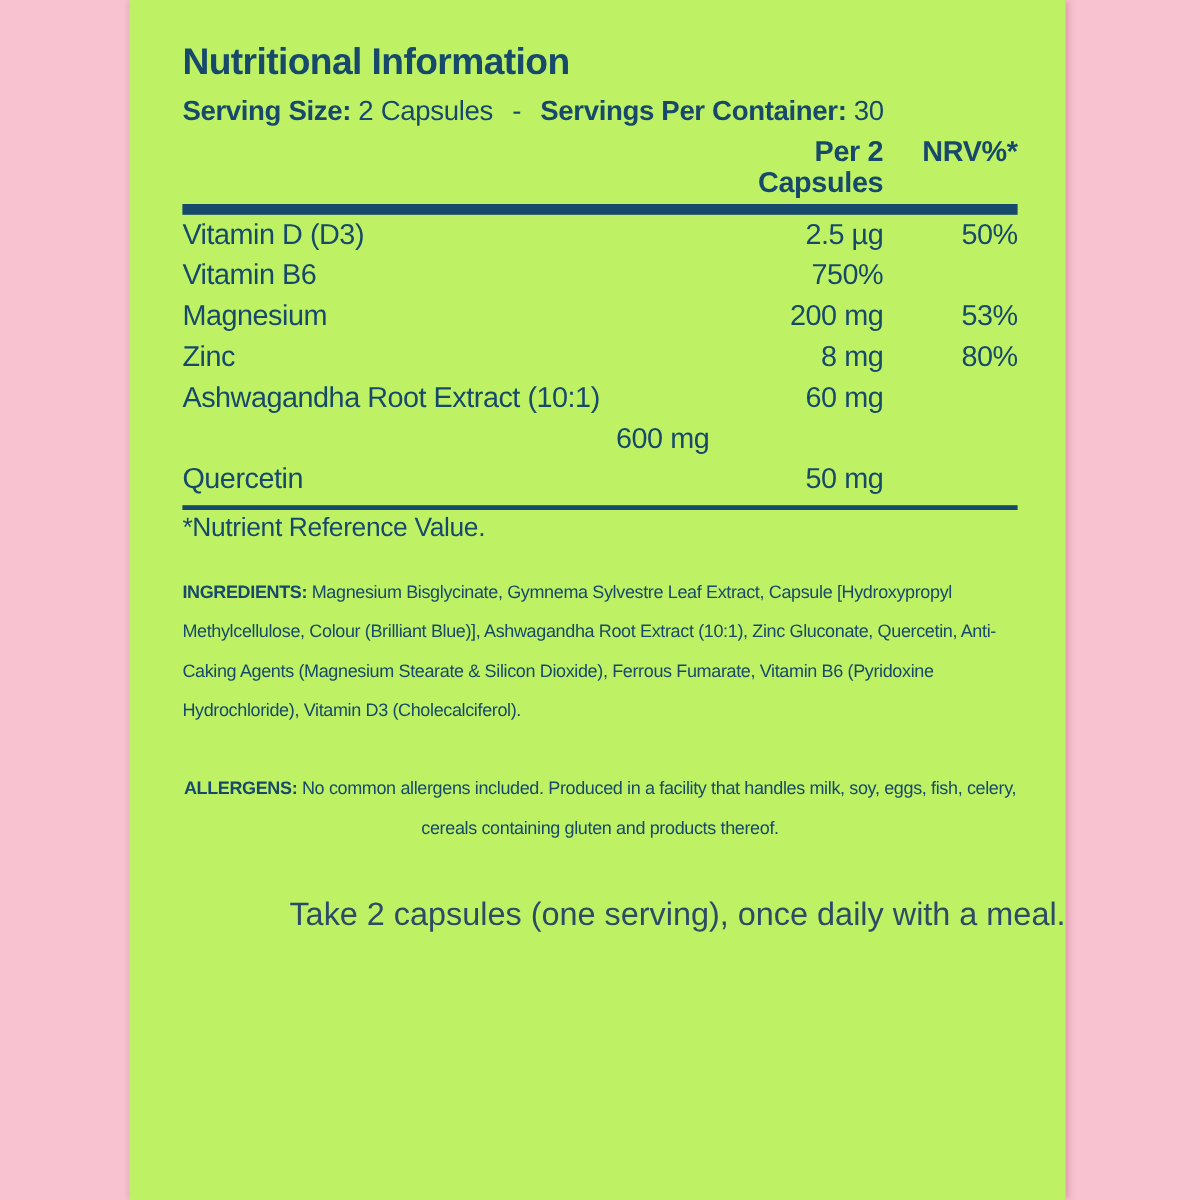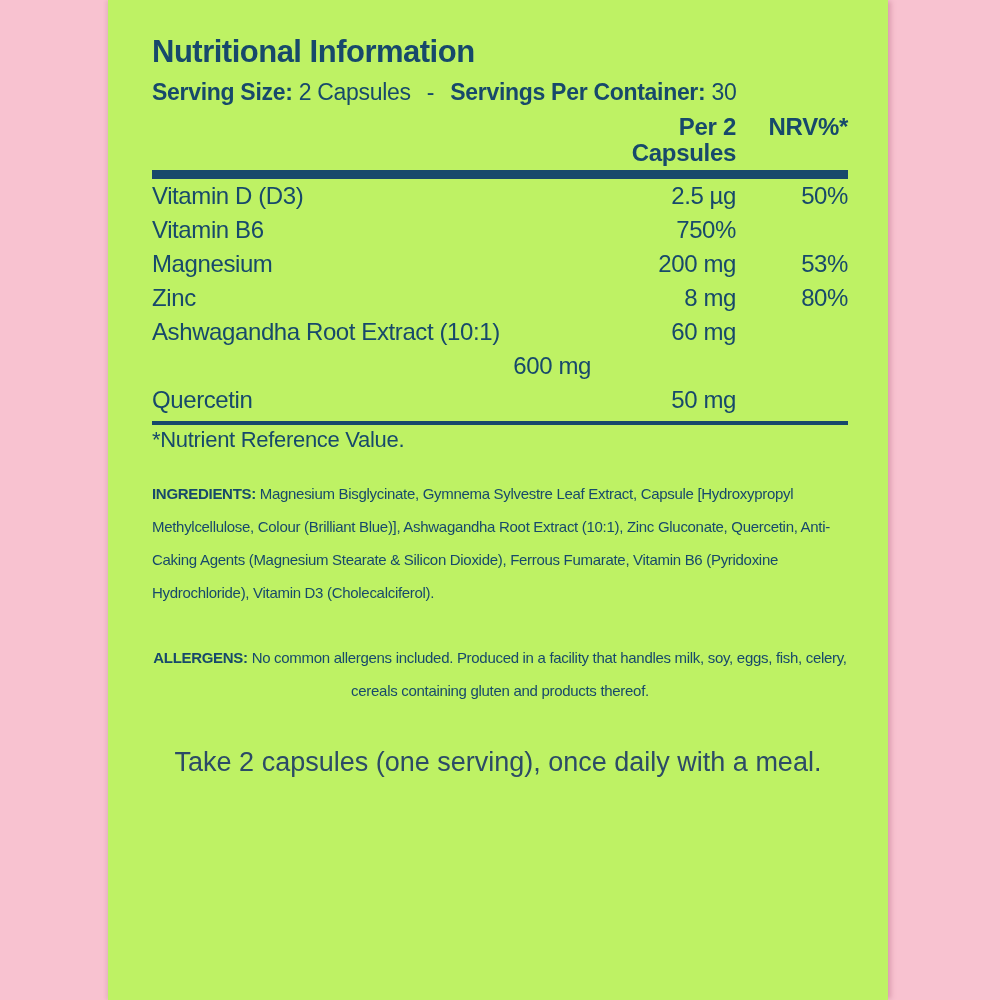--- a/index.html
+++ b/index.html
@@ -93,21 +93,21 @@
     font-size: 15px;
     letter-spacing: -0.3px;
     line-height: 33px;
   }
   .para .heading { font-weight: 700; }
   .para-ingredients { margin-top: 22px; }
   .para-allergens { margin-top: 32px; text-align: center; }
 
   .directions {
     margin-top: 40px;
-    text-align: center;
+    text-align: right;
     font-size: 27px;
     color: #2C4B66;
     letter-spacing: 0px;
     white-space: nowrap;
   }
 </style>
 </head>
 <body>
 
 <div class="stage">

